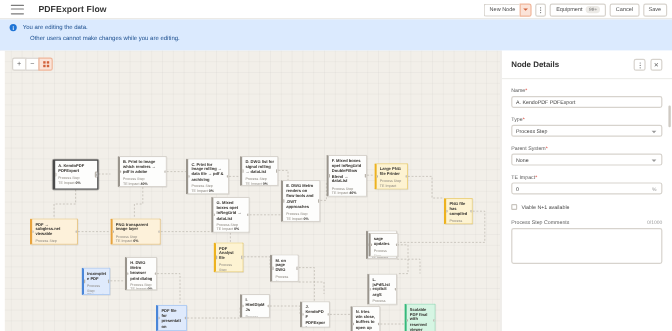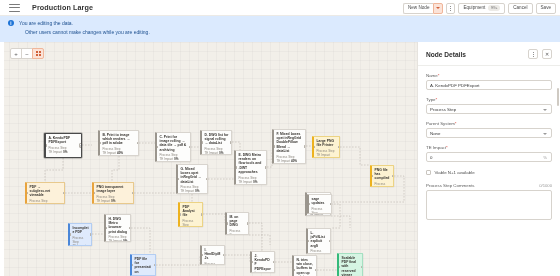--- a/index.html
+++ b/index.html
@@ -157,21 +157,21 @@
 <body>
 
 <div id="app">
 
   <div class="appbar">
     <div class="hamburger">
         <i></i>
         <i></i>
         <i></i>
       </div>
-    <div class="app-title">Production Large</div>
+    <div class="app-title">PDFExport Flow</div>
 
     <div class="appbar-actions">
       <div style="display:flex">
         <div class="btn split-main">New Node</div>
         <div class="btn split-arrow">
             <span class="caret"></span>
           </div>
       </div>
       <div class="btn icon-only">
         <span class="dots">

